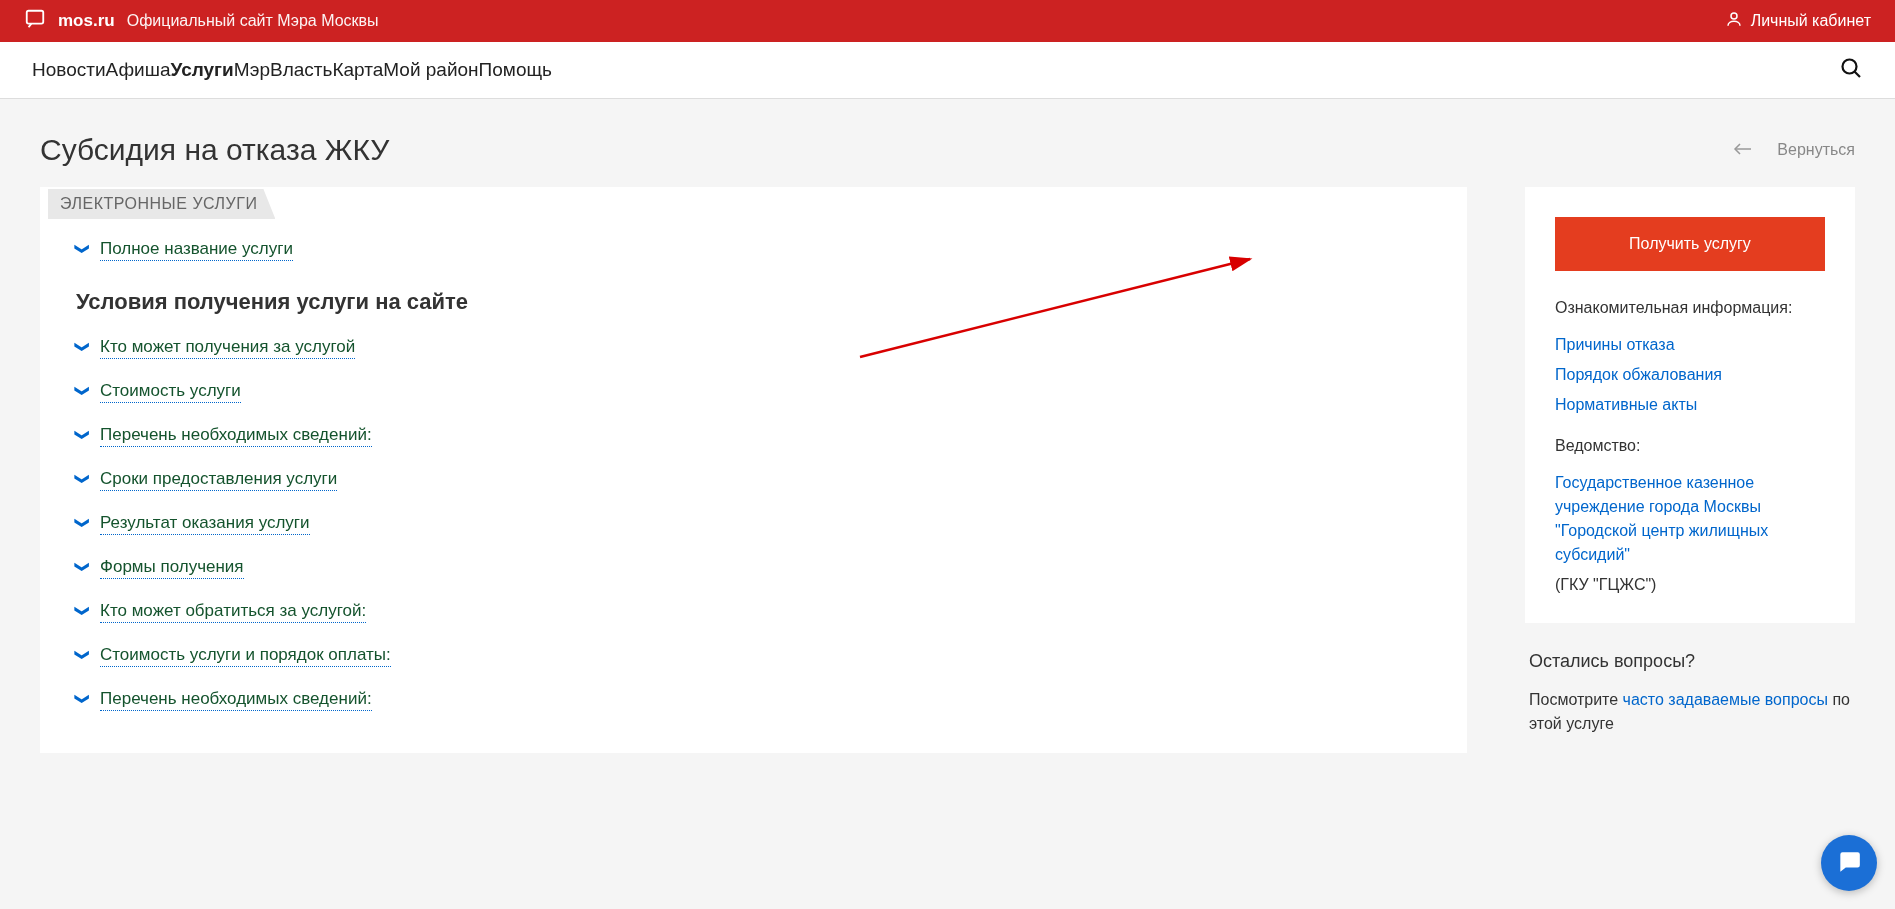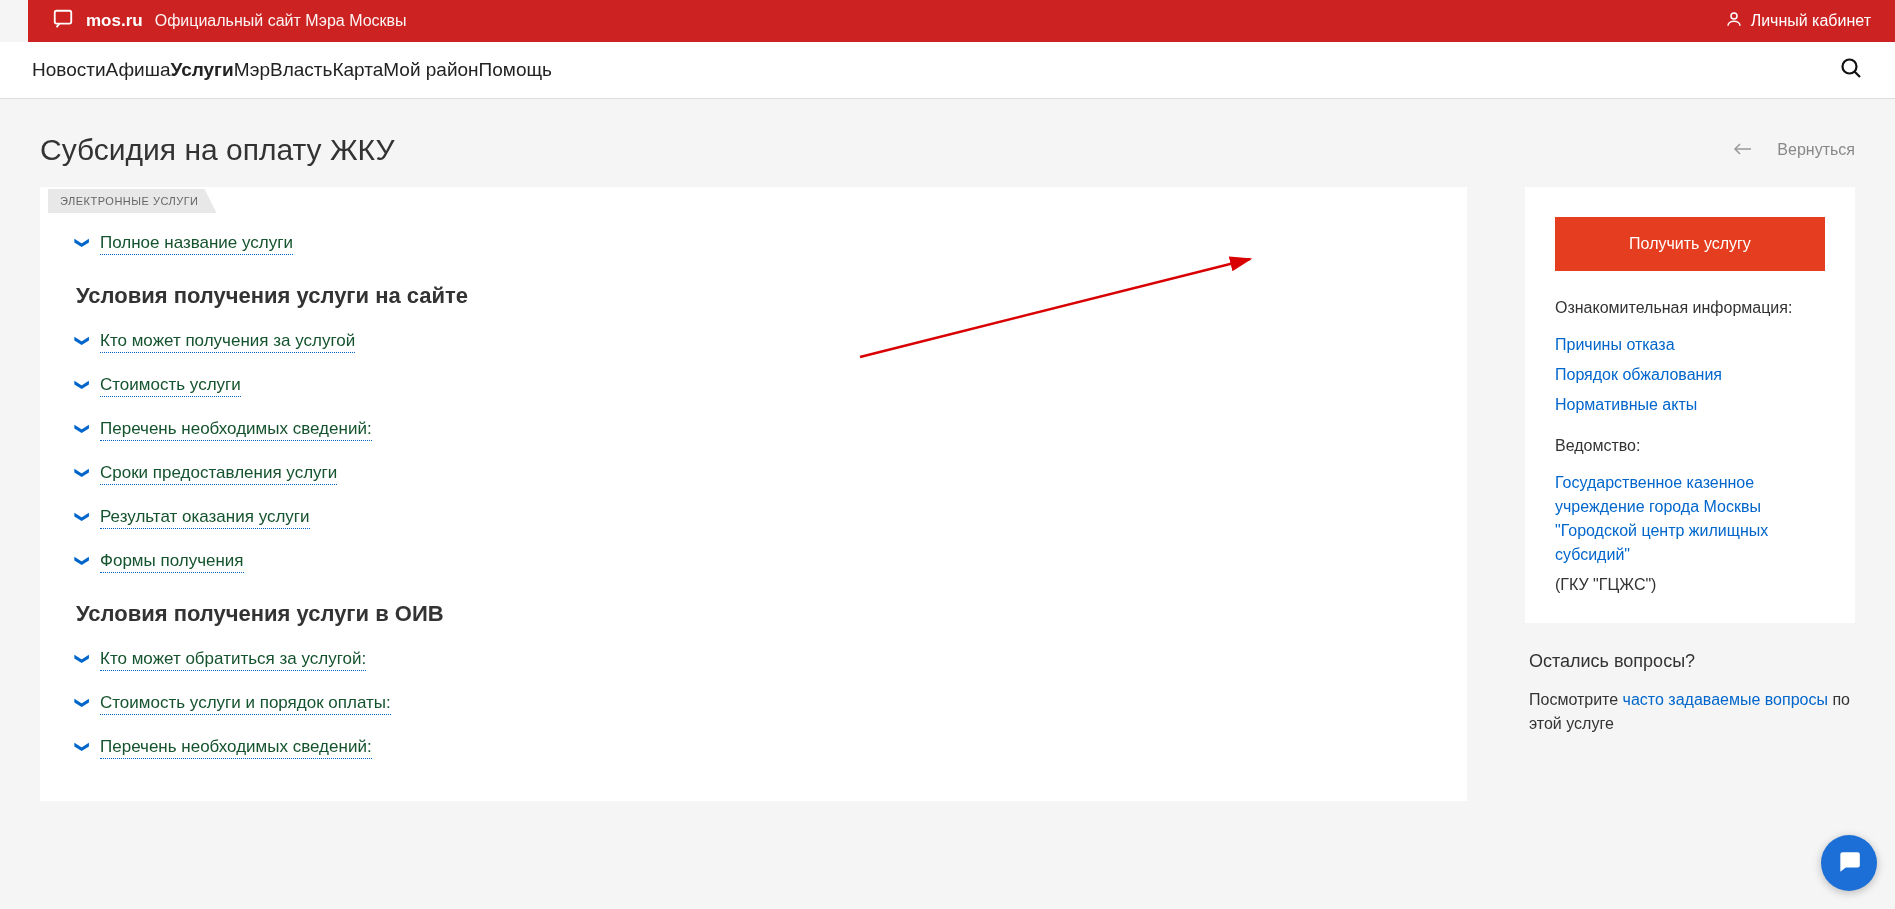--- a/index.html
+++ b/index.html
@@ -1,38 +1,38 @@
 <!DOCTYPE html>
 <html><head>
 <meta charset="utf-8">
 <style>
   * { box-sizing: border-box; margin: 0; padding: 0; }
   body { font-family: Arial, Helvetica, sans-serif; background: #f5f5f5; color: #333; width: 1895px; }
   
-  .topbar { background: #cc2222; color: #fff; height: 42px; display: flex; align-items: center; padding: 2px 24px; justify-content: space-between; margin-left: 28px; }
+  .topbar { background: #cc2222; color: #fff; height: 42px; display: flex; align-items: center; padding: 2px 24px; justify-content: space-between; }
   .topbar-left { display: flex; align-items: center; gap: 12px; }
   .logo-icon { width: 22px; height: 22px; }
   .site-name { font-weight: bold; font-size: 17px; }
   .site-tagline { font-size: 16px; opacity: 0.95; }
   .account { display: flex; align-items: center; gap: 8px; font-size: 16px; cursor: pointer; }
   
   .navbar { background: #fff; border-bottom: 1px solid #ddd; padding: 0 32px; display: flex; align-items: center; justify-content: space-between; height: 57px; }
   .nav-items { display: flex; }
   .nav-item { font-size: 19px; color: #222; cursor: pointer; }
   .nav-item.active { font-weight: bold; }
   .search-icon { cursor: pointer; }
   
   .page { padding: 34px 40px 0 40px; }
   .page-header { display: flex; justify-content: space-between; align-items: center; margin-bottom: 20px; }
   .page-title { font-size: 30px; font-weight: normal; color: #333; }
   .back-link { color: #888; font-size: 16px; display: flex; align-items: center; gap: 24px; cursor: pointer; }
   
   .columns { display: flex; gap: 40px; }
   .main-panel { background: #fff; flex: 1; position: relative; padding-bottom: 20px; }
-  .tab-badge { background: #e8e8e8; color: #666; font-size: 11px; letter-spacing: 0.5px; padding: 6px 18px 6px 12px; display: inline-block; clip-path: polygon(0 0, calc(100% - 12px) 0, 100% 100%, 0 100%); margin-bottom: 20px; margin-left: 8px; margin-top: 2px;}
+  .tab-badge { background: #e8e8e8; color: #666; font-size: 16px; letter-spacing: 0.5px; padding: 6px 18px 6px 12px; display: inline-block; clip-path: polygon(0 0, calc(100% - 12px) 0, 100% 100%, 0 100%); margin-bottom: 20px; margin-left: 8px; margin-top: 2px;}
   
   .section { padding: 0 36px; }
   .section-heading { font-size: 22px; color: #333; margin: 28px 0 22px 0; }
   .collapsible { display: flex; align-items: center; gap: 10px; margin-bottom: 22px; cursor: pointer; }
   .chevron { color: #0066cc; font-size: 14px; width: 14px; }
   .collapsible-label { color: #14532d; font-size: 17px; border-bottom: 1px dotted #0066cc; padding-bottom: 1px; }
   
   .side-panel { width: 330px; margin-left: 18px; }
   .side-card { background: #fff; padding: 30px 30px 26px 30px; margin-bottom: 28px; }
   .cta-button { background: #e43d1f; color: #fff; width: 100%; border: none; padding: 18px 0; font-size: 16px; cursor: pointer; margin-bottom: 28px; }
@@ -89,21 +89,21 @@
   <span class="search-icon">
     <svg width="24" height="24" viewBox="0 0 24 24" fill="none" stroke="#111" stroke-width="2.2">
         <circle cx="10.5" cy="10.5" r="7"></circle>
         <line x1="21" y1="21" x2="15.5" y2="15.5"></line>
       </svg>
   </span>
 </div>
 
 <div class="page">
   <div class="page-header">
-    <h1 class="page-title">Субсидия на оплату ЖКУ</h1>
+    <h1 class="page-title">Субсидия на отказа ЖКУ</h1>
     <div class="back-link">
       <span>
         <svg width="20" height="12" viewBox="0 0 20 12" fill="none" stroke="#999" stroke-width="1.5">
             <line x1="2" y1="6" x2="18" y2="6"></line>
             <polyline points="7,1 2,6 7,11"></polyline>
           </svg>
       </span>
       <span>Вернуться</span>
     </div>
   </div>
@@ -137,21 +137,20 @@
         </div>
         <div class="collapsible">
           <span class="chevron">❯</span>
           <span class="collapsible-label">Результат оказания услуги</span>
         </div>
         <div class="collapsible">
           <span class="chevron">❯</span>
           <span class="collapsible-label">Формы получения</span>
         </div>
 
-        <h2 class="section-heading">Условия получения услуги в ОИВ</h2>
         <div class="collapsible">
           <span class="chevron">❯</span>
           <span class="collapsible-label">Кто может обратиться за услугой:</span>
         </div>
         <div class="collapsible">
           <span class="chevron">❯</span>
           <span class="collapsible-label">Стоимость услуги и порядок оплаты:</span>
         </div>
         <div class="collapsible">
           <span class="chevron">❯</span>

